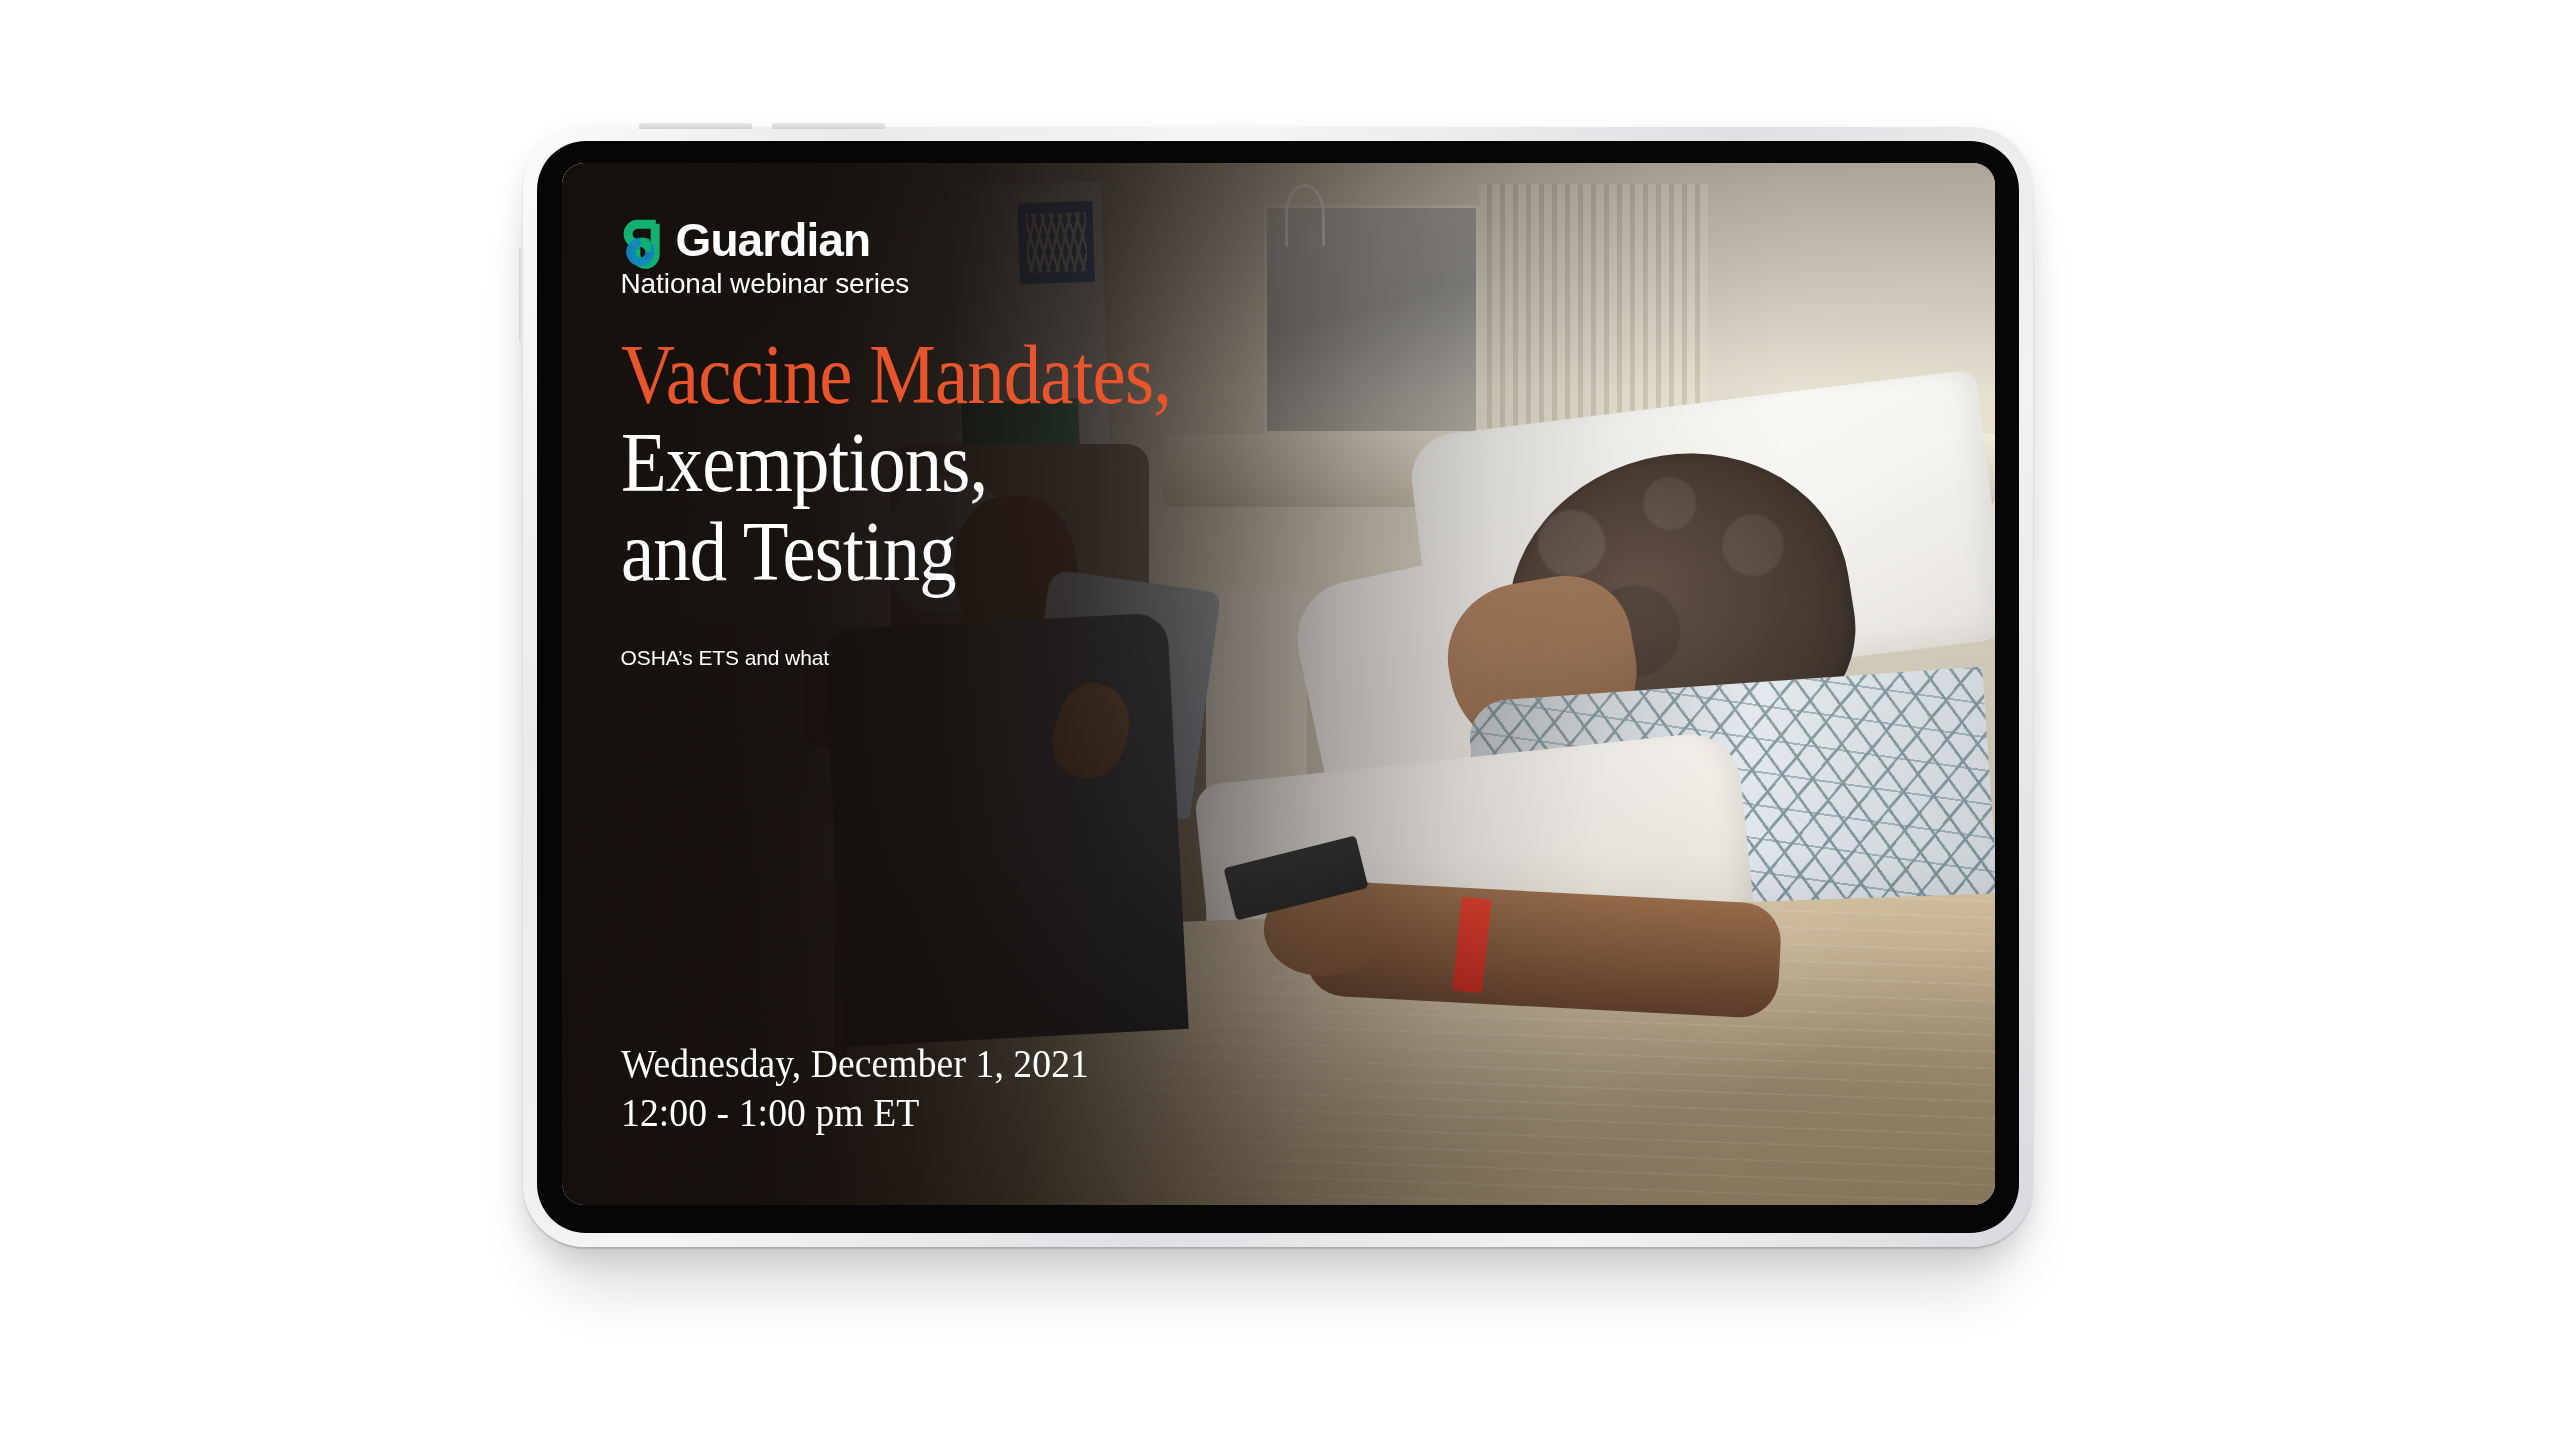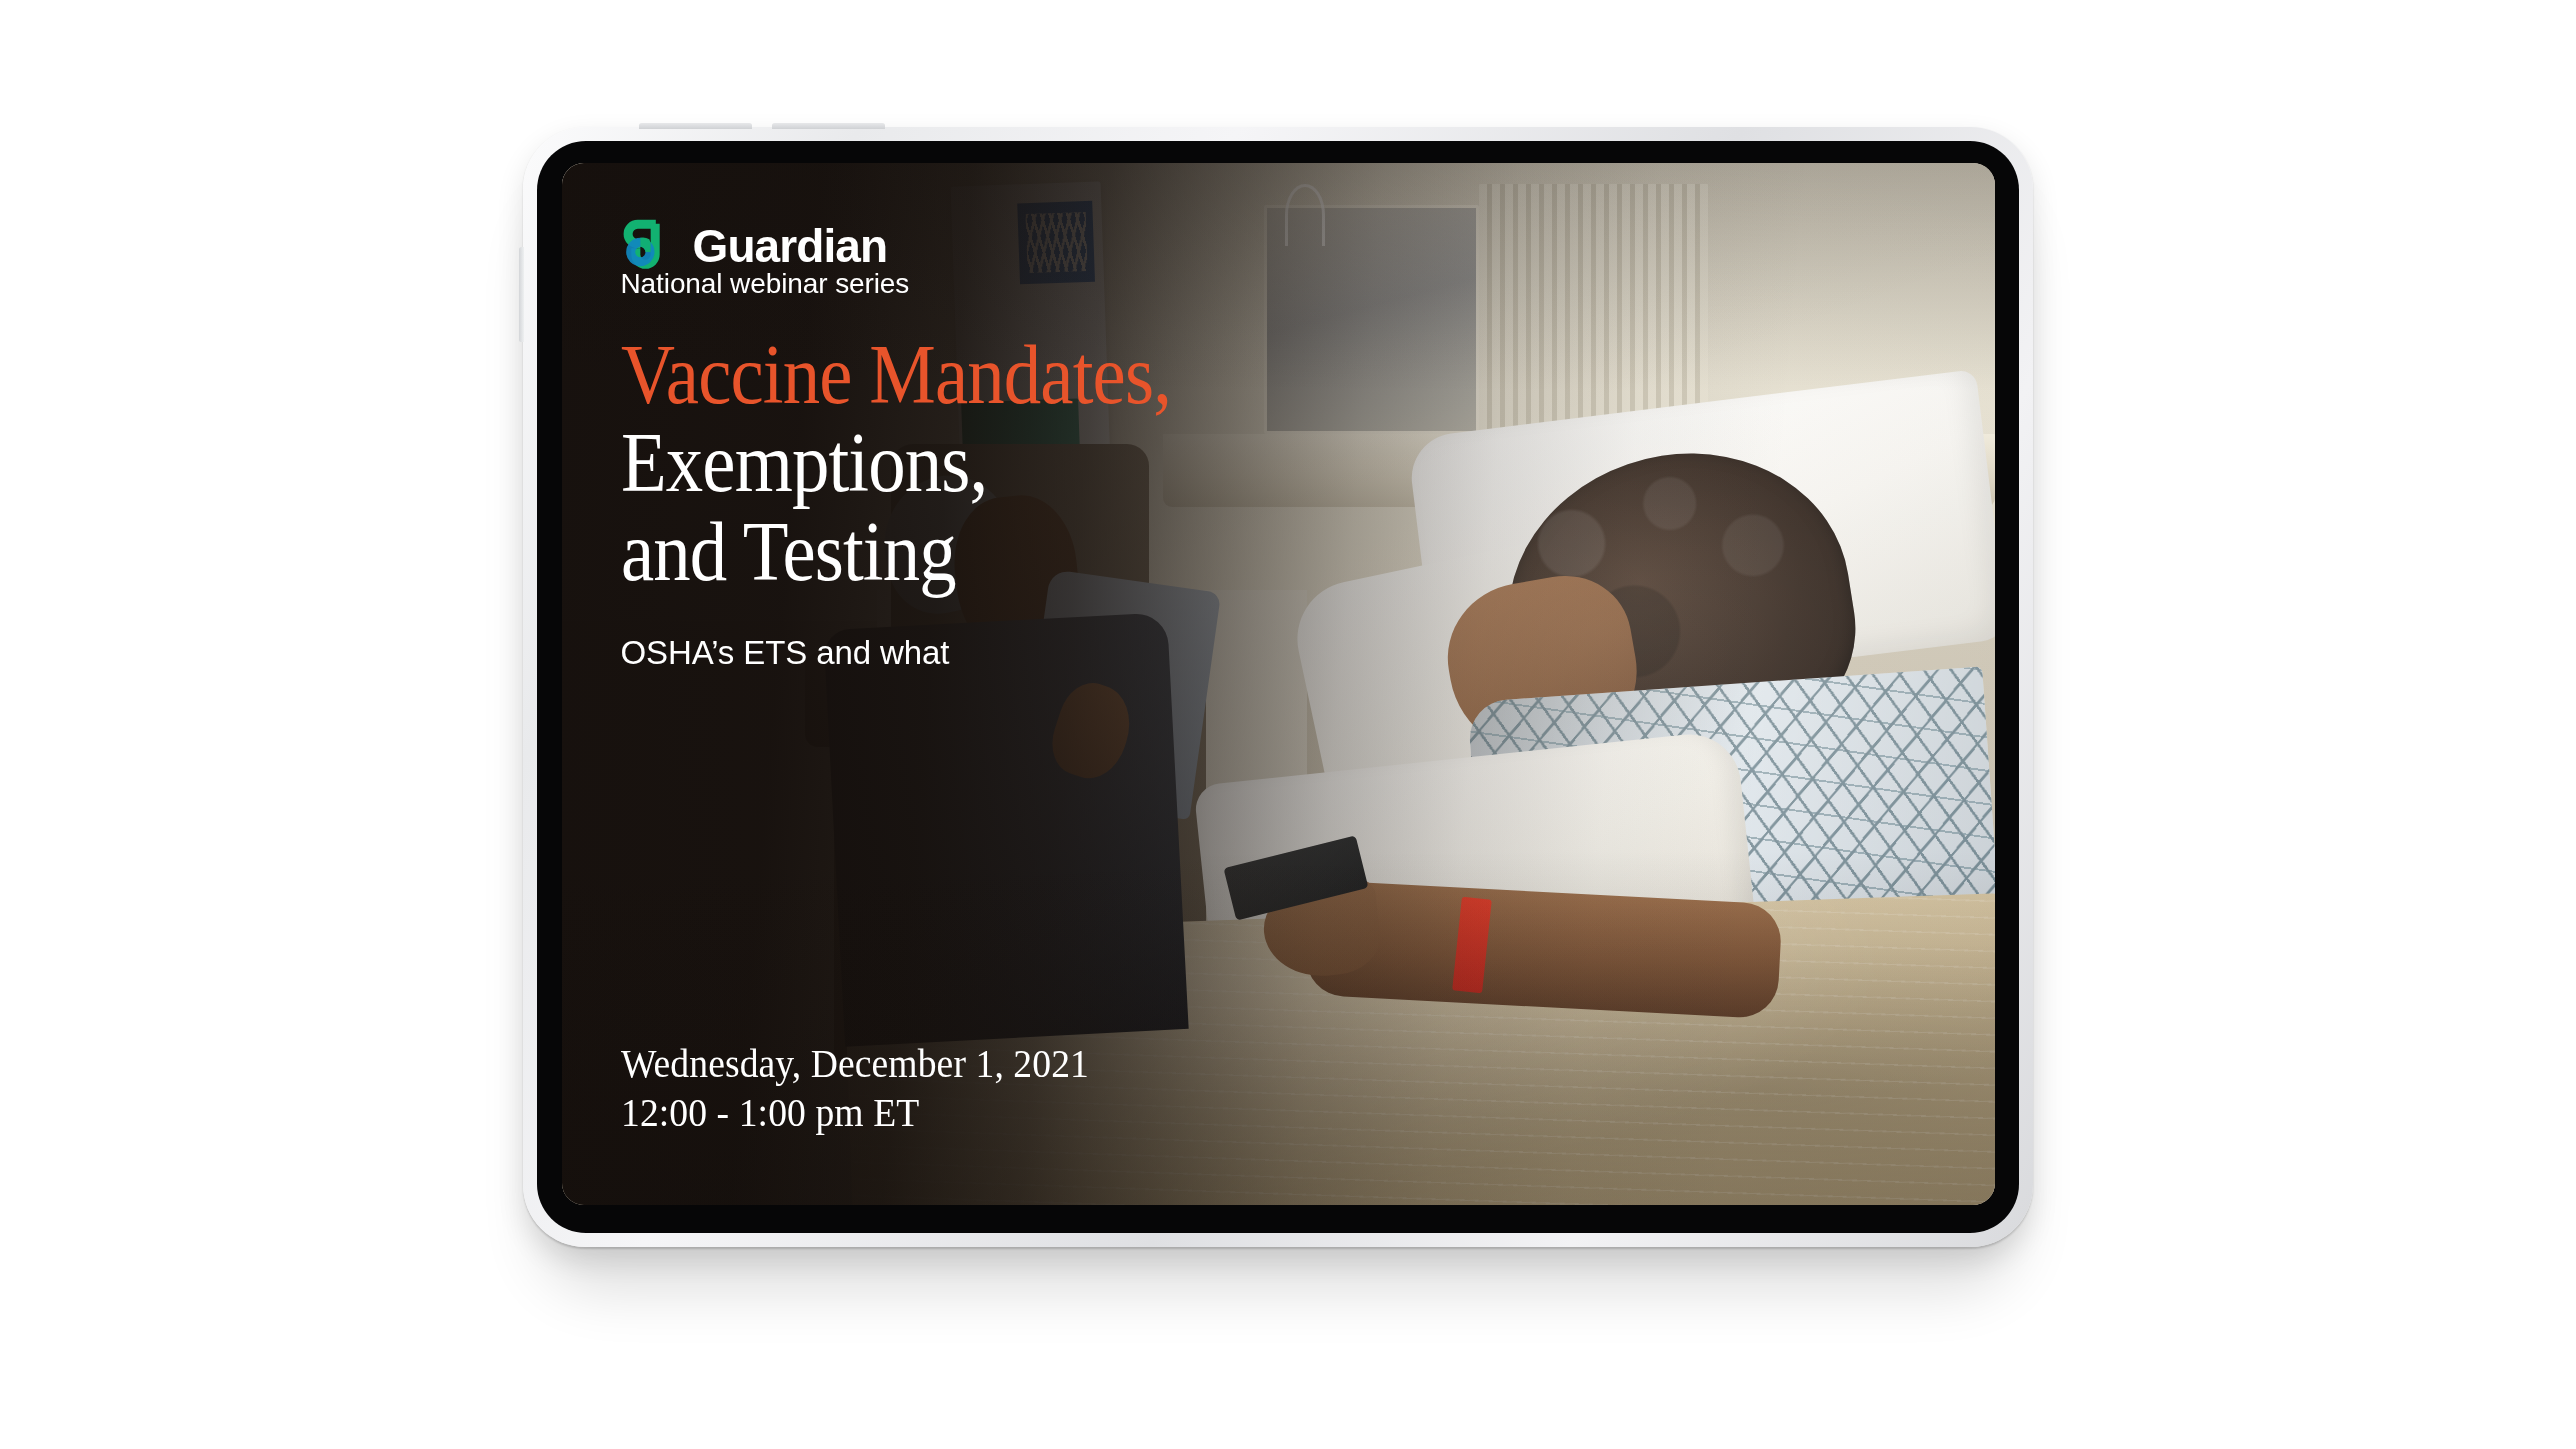--- a/index.html
+++ b/index.html
@@ -372,22 +372,22 @@
     top: 0;
     bottom: 0;
     width: 966px;
     display: flex;
     flex-direction: column;
   }
 
   
   .logo-row {
     display: flex;
-    align-items: flex-end;
-    gap: 23px;
+    align-items: flex-start;
+    gap: 6px;
     margin-top: 54px;
   }
   .logo-mark { width: 49px; height: 52px; flex: 0 0 auto; }
   .logo-word {
     color: #ffffff;
     font-family: "Liberation Sans", sans-serif;
     font-size: 46px;
     font-weight: 700;
     letter-spacing: -0.9px;
     line-height: 1;
@@ -411,24 +411,24 @@
     letter-spacing: -1px;
     transform: scaleX(0.88);
     transform-origin: left center;
     white-space: nowrap;
   }
   .headline .l1 { color: #e8542b; display: block; }
   .headline .l2 { color: #ffffff; display: block; }
   .headline .l3 { color: #ffffff; display: block; }
 
   .subhead {
-    margin-top: 36px;
+    margin-top: 49px;
     color: #ffffff;
     font-family: "Liberation Sans", sans-serif;
-    font-size: 33px;
+    font-size: 21px;
     font-weight: 400;
     line-height: 1.34;
     letter-spacing: -0.1px;
   }
   .subhead span { display: block; }
 
   .spacer { flex: 1 1 auto; }
 
   .datetime {
     margin-bottom: 67px;

